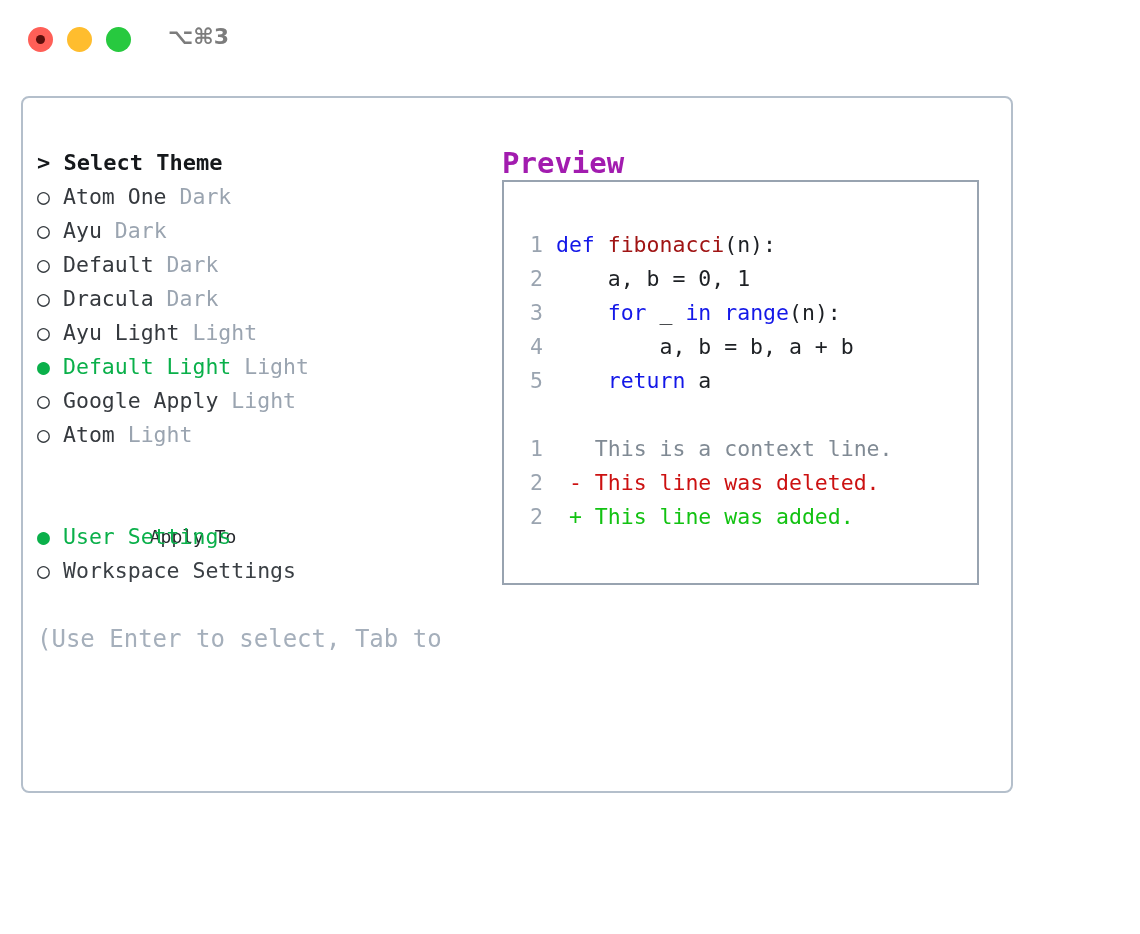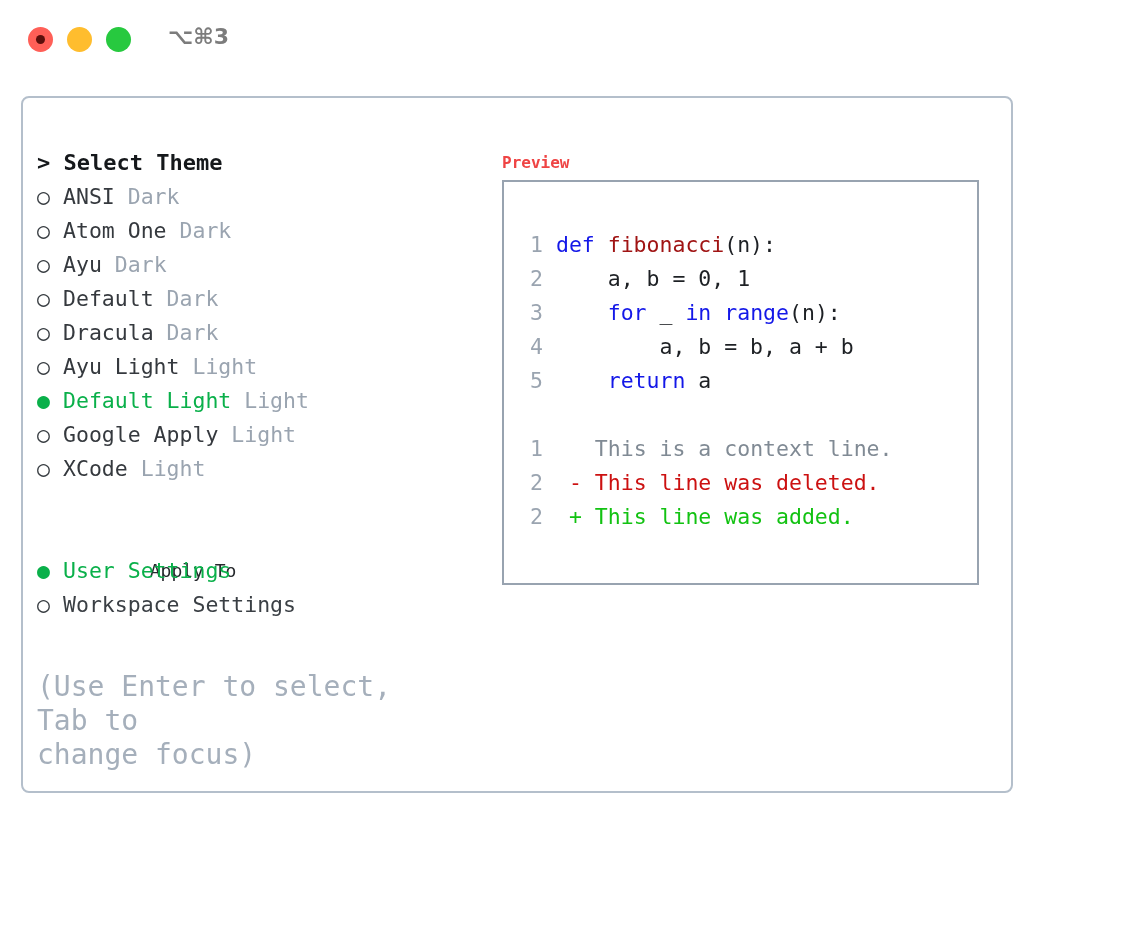--- a/index.html
+++ b/index.html
@@ -104,38 +104,38 @@
   .row.selected .theme-name,
   .row.selected .opt-label { color: #0ab04a; }
   .spacer { height: 34px; }
 
   #apply-to-header {
     color: #26292d;
     font-size: 18px;
   }
 
   #hint {
-    margin-top: 48px;
-    font-size: 28px;
+    margin-top: 34px;
+    font-size: 24px;
     line-height: 34px;
     color: #a5afbb;
     width: 410px;
   }
 
   
   #right-col {
     position: absolute;
     left: 479px;
     top: 48px;
     width: 500px;
   }
   #preview-title {
-    font-size: 16px;
+    font-size: 29px;
     font-weight: bold;
-    color: #ef4444;
+    color: #a21caf;
     line-height: 34px;
   }
   #preview-box {
     width: 477px;
     height: 405px;
     border: 2px solid #98a3b0;
     box-sizing: border-box;
     background: #ffffff;
     position: relative;
   }
@@ -172,45 +172,43 @@
     <div class="light" id="light-max"></div>
     <div id="shortcut-label">⌥⌘3</div>
   </div>
 
   <div id="panel">
 
     <div id="left-col">
       <div class="row" id="select-theme-header">&gt; Select Theme</div>
 
       <div id="theme-list">
-          <div class="row"><span class="bullet">○</span><span class="theme-name">ANSI</span><span> </span><span class="theme-cat">Dark</span></div>
           <div class="row"><span class="bullet">○</span><span class="theme-name">Atom One</span><span> </span><span class="theme-cat">Dark</span></div>
           <div class="row"><span class="bullet">○</span><span class="theme-name">Ayu</span><span> </span><span class="theme-cat">Dark</span></div>
           <div class="row"><span class="bullet">○</span><span class="theme-name">Default</span><span> </span><span class="theme-cat">Dark</span></div>
           <div class="row"><span class="bullet">○</span><span class="theme-name">Dracula</span><span> </span><span class="theme-cat">Dark</span></div>
           <div class="row"><span class="bullet">○</span><span class="theme-name">Ayu Light</span><span> </span><span class="theme-cat">Light</span></div>
           <div class="row selected"><span class="bullet">●</span><span class="theme-name">Default Light</span><span> </span><span class="theme-cat">Light</span></div>
           <div class="row"><span class="bullet">○</span><span class="theme-name">Google Apply</span><span> </span><span class="theme-cat">Light</span></div>
-          <div class="row"><span class="bullet">○</span><span class="theme-name">XCode</span><span> </span><span class="theme-cat">Light</span></div>
+          <div class="row"><span class="bullet">○</span><span class="theme-name">Atom</span><span> </span><span class="theme-cat">Light</span></div>
         </div>
 
       <div class="spacer"></div>
 
       <div class="row" id="apply-to-header">
         <span class="bullet"> </span><span>Apply To</span>
       </div>
 
       <div id="apply-to-list">
           <div class="row selected"><span class="bullet">●</span><span class="opt-label">User Settings</span></div>
           <div class="row"><span class="bullet">○</span><span class="opt-label">Workspace Settings</span></div>
         </div>
 
       <div id="hint">
         <div>(Use Enter to select, Tab to</div>
-        <div>change focus)</div>
       </div>
     </div>
 
     <div id="right-col">
       <div id="preview-title">Preview</div>
       <div id="preview-box">
         <div id="code-area"><div><span class="ln">1</span><span> </span><span class="tk-kw">def </span><span class="tk-fn">fibonacci</span><span class="tk-pl">(n):</span></div><div><span class="ln">2</span><span> </span><span class="tk-pl">    a, b = 0, 1</span></div><div><span class="ln">3</span><span> </span><span class="tk-pl">    </span><span class="tk-kw">for</span><span class="tk-pl"> _ </span><span class="tk-kw">in</span><span class="tk-pl"> </span><span class="tk-kw">range</span><span class="tk-pl">(n):</span></div><div><span class="ln">4</span><span> </span><span class="tk-pl">        a, b = b, a + b</span></div><div><span class="ln">5</span><span> </span><span class="tk-pl">    </span><span class="tk-kw">return</span><span class="tk-pl"> a</span></div><div class="blank-line"> </div><div><span class="ln">1</span><span>  </span><span class="d-ctx"> </span><span> </span><span class="d-ctx">This is a context line.</span></div><div><span class="ln">2</span><span>  </span><span class="d-del">-</span><span> </span><span class="d-del">This line was deleted.</span></div><div><span class="ln">2</span><span>  </span><span class="d-add">+</span><span> </span><span class="d-add">This line was added.</span></div></div>
       </div>
     </div>
 

